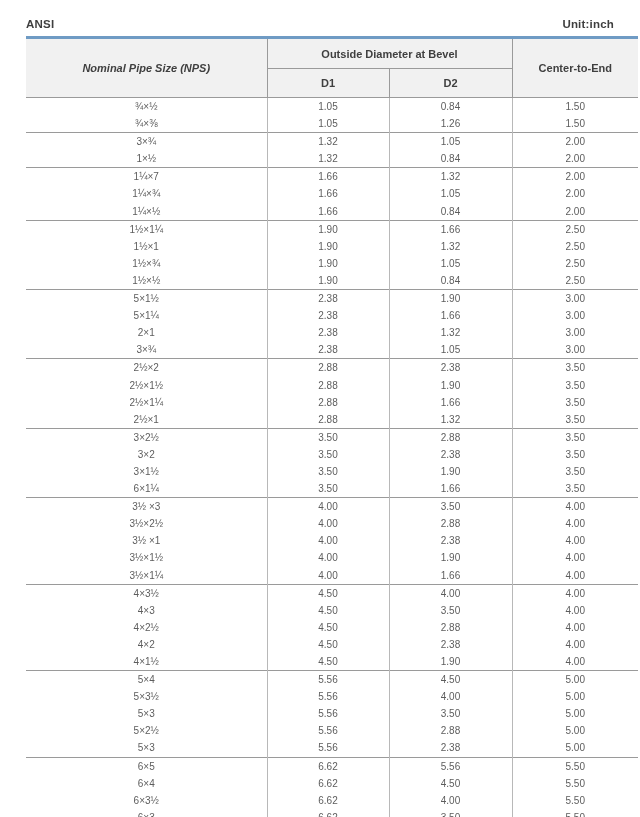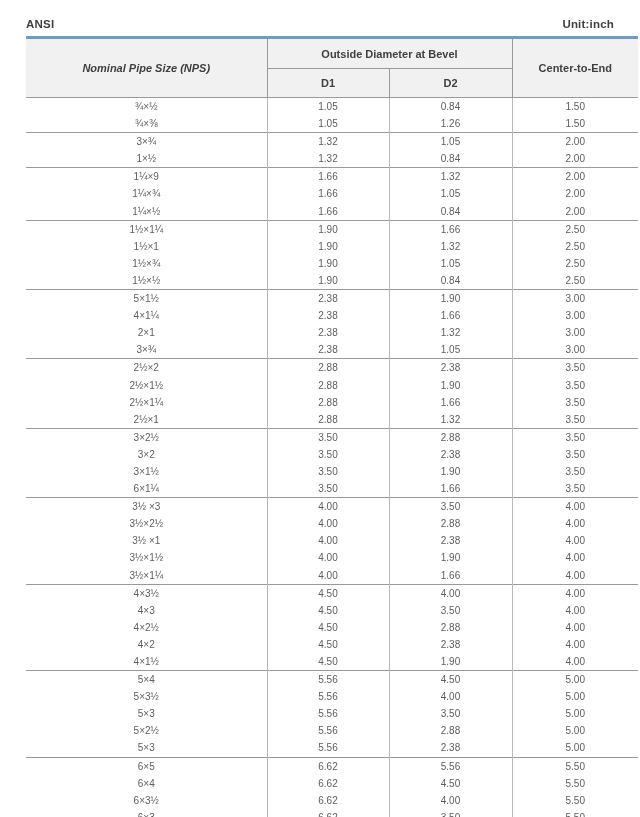--- a/index.html
+++ b/index.html
@@ -166,21 +166,21 @@
             <td>1.05</td>
             <td>2.00</td>
           </tr>
           <tr>
             <td class="first-col">1×½</td>
             <td>1.32</td>
             <td>0.84</td>
             <td>2.00</td>
           </tr>
           <tr class="group-start">
-            <td class="first-col">1¼×9</td>
+            <td class="first-col">1¼×7</td>
             <td>1.66</td>
             <td>1.32</td>
             <td>2.00</td>
           </tr>
           <tr>
             <td class="first-col">1¼×¾</td>
             <td>1.66</td>
             <td>1.05</td>
             <td>2.00</td>
           </tr>
@@ -214,21 +214,21 @@
             <td>0.84</td>
             <td>2.50</td>
           </tr>
           <tr class="group-start">
             <td class="first-col">5×1½</td>
             <td>2.38</td>
             <td>1.90</td>
             <td>3.00</td>
           </tr>
           <tr>
-            <td class="first-col">4×1¼</td>
+            <td class="first-col">5×1¼</td>
             <td>2.38</td>
             <td>1.66</td>
             <td>3.00</td>
           </tr>
           <tr>
             <td class="first-col">2×1</td>
             <td>2.38</td>
             <td>1.32</td>
             <td>3.00</td>
           </tr>

